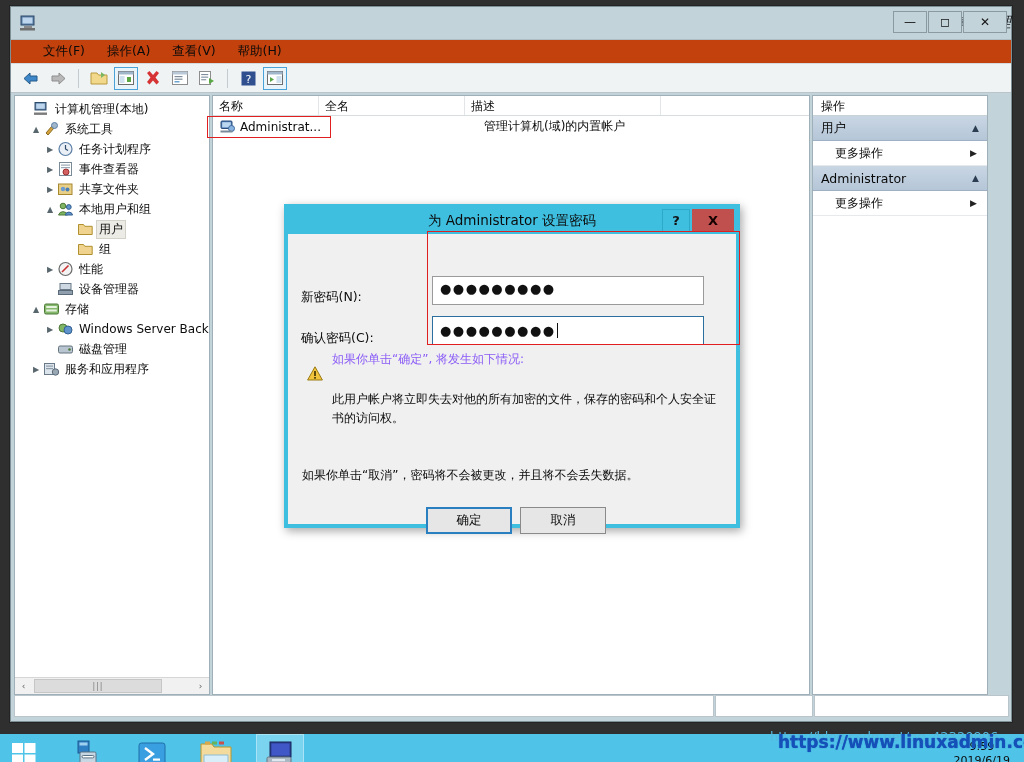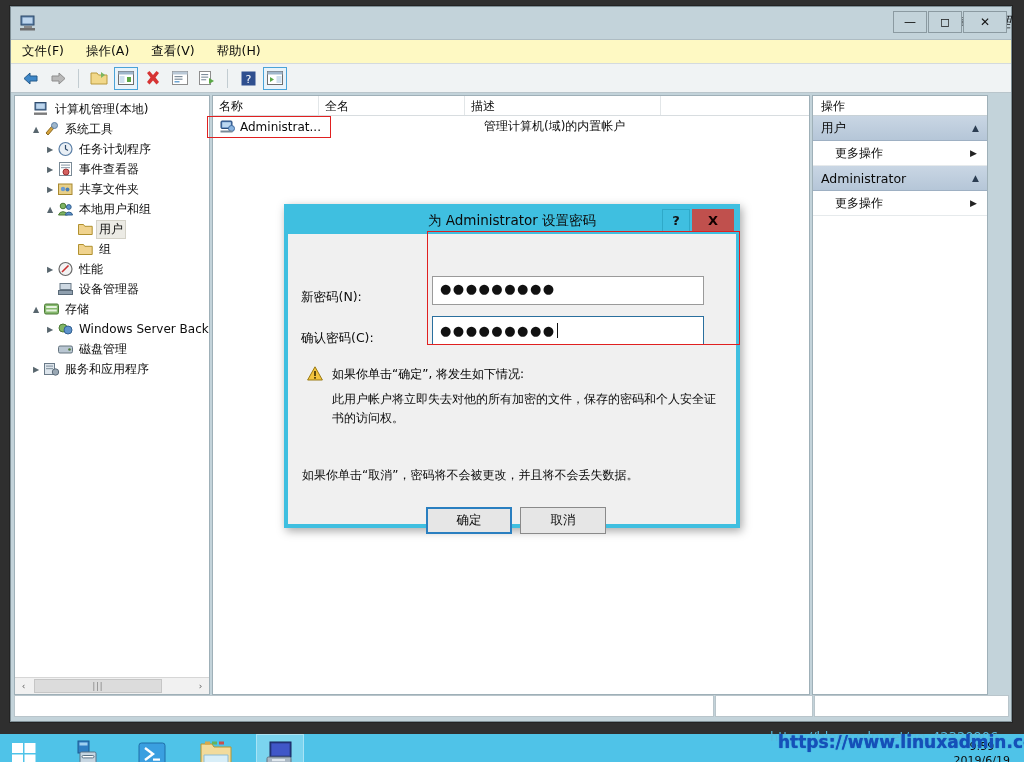--- a/index.html
+++ b/index.html
@@ -40,23 +40,23 @@
   .winbtn {
     width: 34px; height: 22px; margin-left: 1px;
     border: 1px solid #8b9aa1; background: #c3d3da;
     display: flex; align-items: center; justify-content: center;
     font-size: 12px; color: #111; cursor: pointer;
   }
   .winbtn:last-child { width: 44px; }
 
   
   #menubar {
-    height: 25px; background: #fef9c3;
+    height: 25px; background: #c2410c;
     border-top: 1px solid #aebcc3; border-bottom: 1px solid #d4dade;
-    display: flex; align-items: center; padding-left: 0;
+    display: flex; align-items: center; padding-left: 21px;
   }
   .menu-item {
     font-size: 12.5px; color: #0b0b0b; padding: 2px 11px; cursor: pointer;
   }
 
   
   #toolbar {
     height: 29px; background: #f0f3f4;
     border-bottom: 1px solid #b9c5cb;
     display: flex; align-items: center; padding-left: 8px; gap: 3px;
@@ -210,22 +210,22 @@
     left: 144px; top: 82px; border: 1px solid #2a6f9e;
     display: flex; align-items: center; padding-top: 0;
   }
   #caret-bar {
     display: inline-block; width: 1px; height: 15px;
     background: #111; margin-left: 1px;
   }
 
   #warn-icon { position: absolute; left: 19px; top: 132px; width: 16px; height: 15px; }
   #warn-line {
-    position: absolute; left: 44px; top: 132px;
-    font-size: 12px; color: #000000;
+    position: absolute; left: 44px; top: 117px;
+    font-size: 12px; color: #8b5cf6;
   }
   #warn-body {
     position: absolute; left: 44px; top: 156px; width: 385px;
     font-size: 12px; color: #0b0b0b; line-height: 19px;
   }
   #warn-foot {
     position: absolute; left: 14px; top: 232px; width: 420px;
     font-size: 12px; color: #0b0b0b; line-height: 19px;
   }
 

